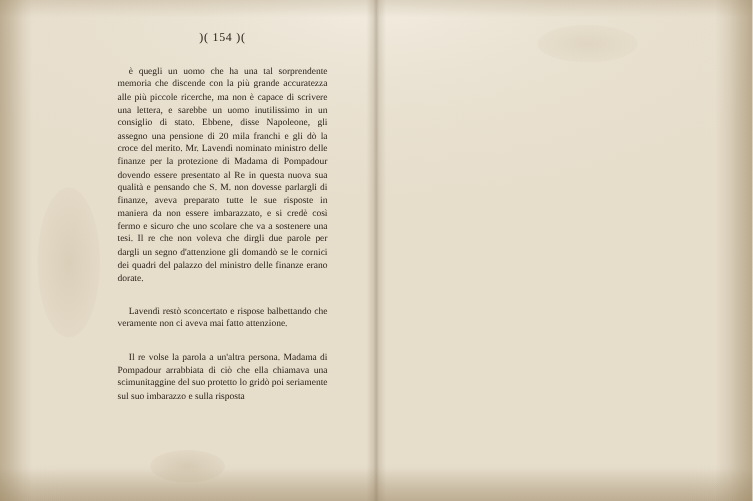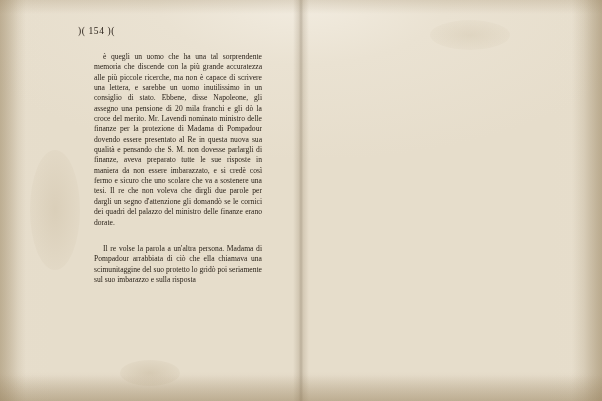--- a/index.html
+++ b/index.html
@@ -56,21 +56,21 @@
   .leaf-left  { left: 0px;   width: 301px; }
   .leaf-right { left: 301px; width: 301px; }
 
   .col {
     position: absolute;
     box-sizing: border-box;
   }
   .col-left  { left: 78px;  top: 26px; width: 200px; }
 
   .folio {
-    text-align: left;
+    text-align: center;
     font-family: "Liberation Serif", serif;
     font-size: 9.5px;
     letter-spacing: 0.6px;
     color: #2a2119;
     margin-bottom: 2px;
     white-space: nowrap;
   }
   .body-text {
     font-family: "Liberation Serif", serif;
     font-size: 7.6px;
@@ -108,20 +108,21 @@
 <body>
 
 <div class="page">
   <div class="paper-tone"></div>
 
   <div class="leaf leaf-left">
     <div class="col col-left">
       <div class="folio">)( 154 )(</div>
       <div class="body-text">
         <p>è quegli un uomo che ha una tal sorprendente memoria che discende con la più grande accuratezza alle più piccole ricerche, ma non è capace di scrivere una lettera, e sarebbe un uomo inutilissimo in un consiglio di stato. Ebbene, disse Napoleone, gli assegno una pensione di 20 mila franchi e gli dò la croce del merito. Mr. Lavendì nominato ministro delle finanze per la protezione di Madama di Pompadour dovendo essere presentato al Re in questa nuova sua qualità e pensando che S. M. non dovesse parlargli di finanze, aveva preparato tutte le sue risposte in maniera da non essere imbarazzato, e si credè così fermo e sicuro che uno scolare che va a sostenere una tesi. Il re che non voleva che dirgli due parole per dargli un segno d'attenzione gli domandò se le cornici dei quadri del palazzo del ministro delle finanze erano dorate.</p>
+        <p>Lavendì restò sconcertato e rispose balbettando che veramente non ci aveva mai fatto attenzione.</p>
         <p>Il re volse la parola a un'altra persona. Madama di Pompadour arrabbiata di ciò che ella chiamava una scimunitaggine del suo protetto lo gridò poi seriamente sul suo imbarazzo e sulla risposta</p>
       </div>
     </div>
   </div>
 
   <div class="leaf leaf-right">
     
   </div>
 
   <div class="gutter"></div>

